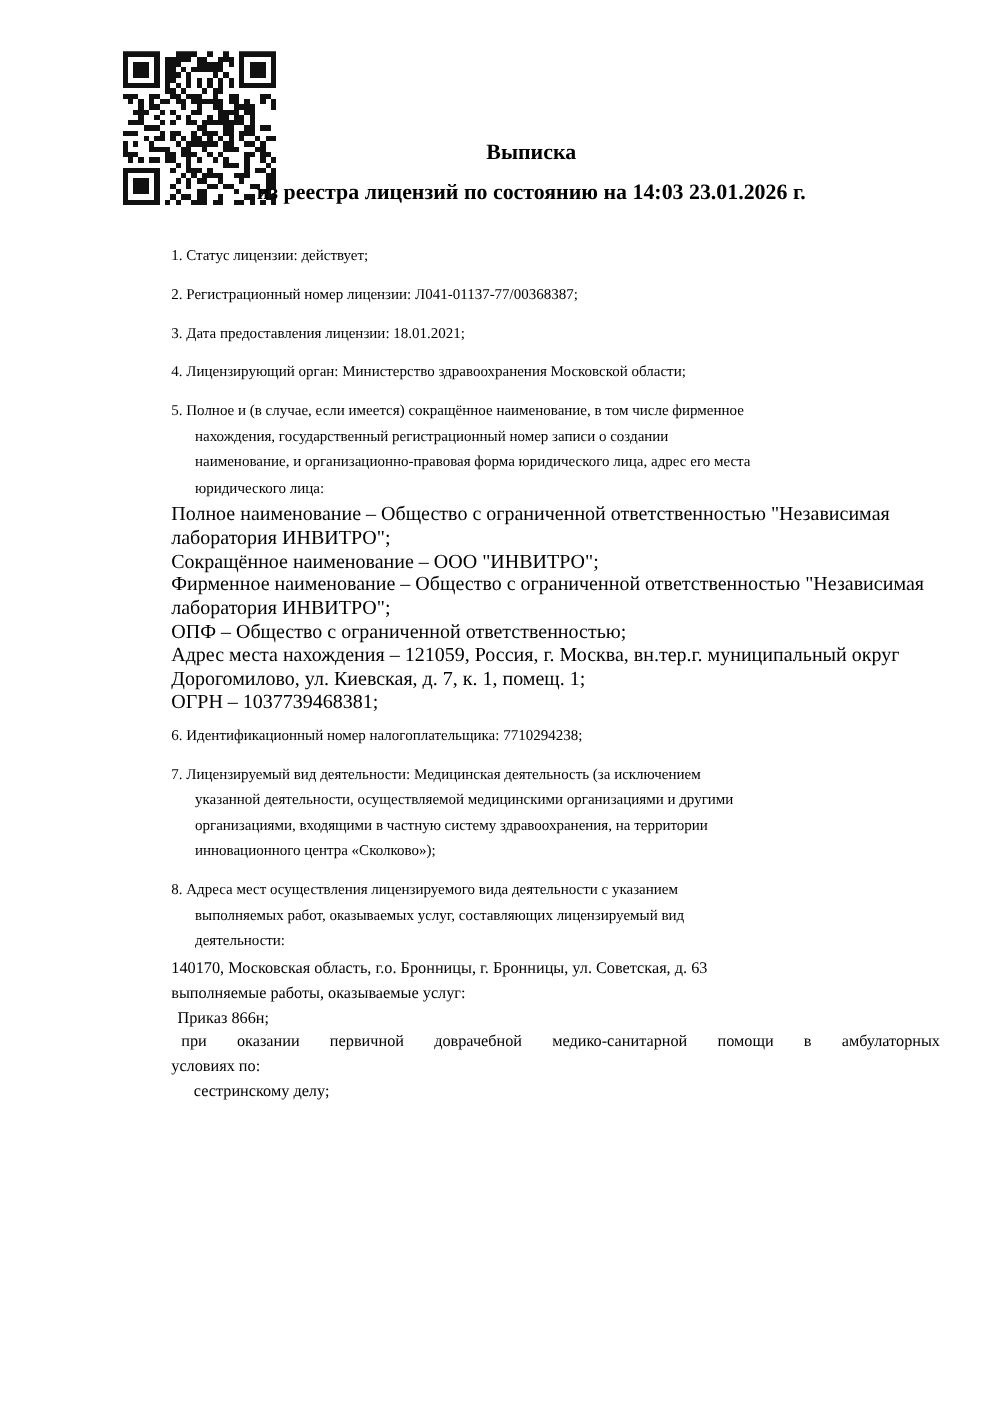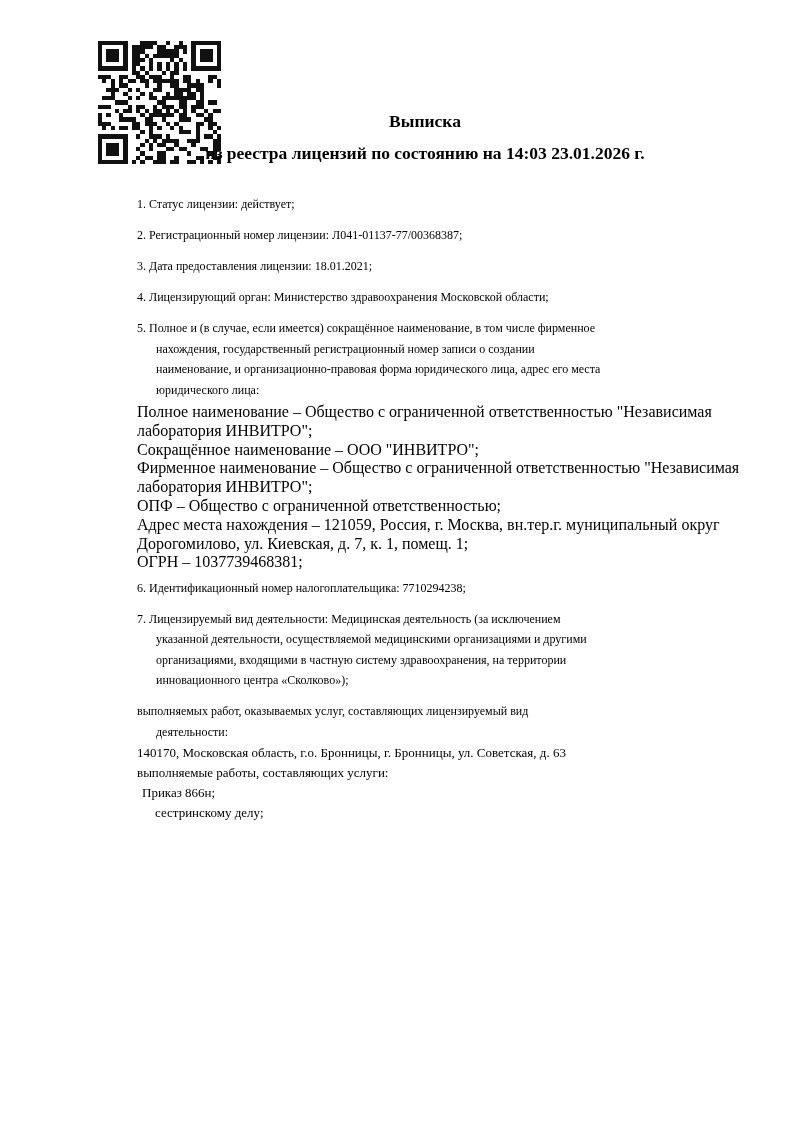--- a/index.html
+++ b/index.html
@@ -485,25 +485,30 @@
     <div class="item m6">
         <div>6. Идентификационный номер налогоплательщика: 7710294238;</div>
       </div>
     <div class="item m7">
         <div>7. Лицензируемый вид деятельности: Медицинская деятельность (за исключением</div>
         <div>указанной деятельности, осуществляемой медицинскими организациями и другими</div>
         <div>организациями, входящими в частную систему здравоохранения, на территории</div>
         <div>инновационного центра «Сколково»);</div>
       </div>
     <div class="item m8">
+        <div>8. Адреса мест осуществления лицензируемого вида деятельности с указанием</div>
         <div>выполняемых работ, оказываемых услуг, составляющих лицензируемый вид</div>
         <div>деятельности:</div>
       </div>
 
     <div class="addr">
       <div>140170, Московская область, г.о. Бронницы, г. Бронницы, ул. Советская, д. 63</div>
-      <div>выполняемые работы, составляющих услуги:</div>
+      <div>выполняемые работы, оказываемые услуг:</div>
       <div class="ind5">Приказ 866н;</div>
+      <div class="stretch ti8">
+          <div>при оказании первичной доврачебной медико-санитарной помощи в амбулаторных</div>
+          <div>условиях по:</div>
+        </div>
       <div class="ind18">сестринскому делу;</div>
     </div>
   </div>
 
 </div>
 
 </body></html>

